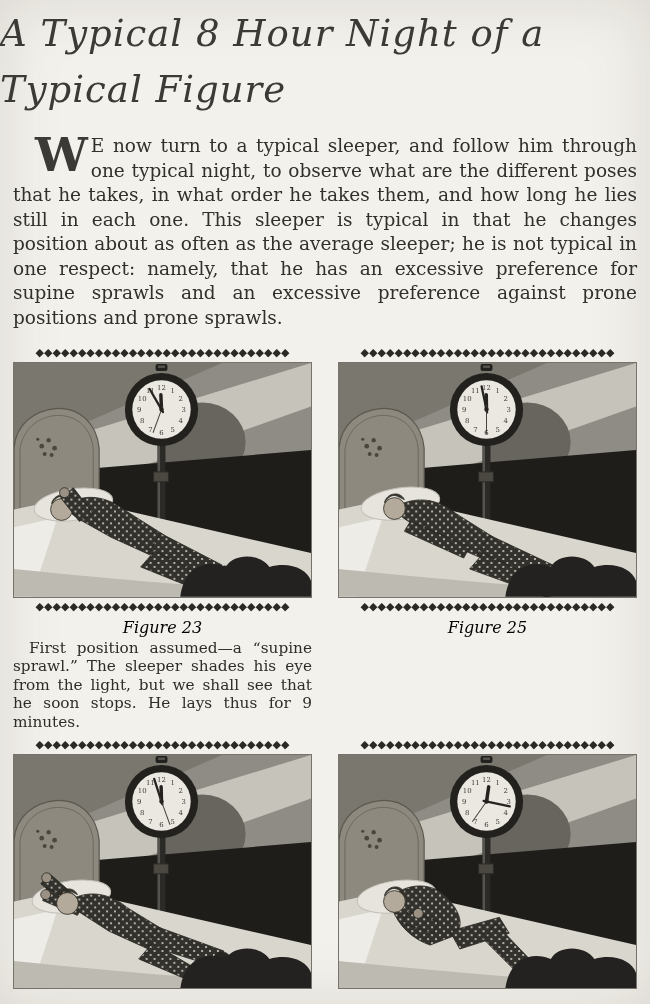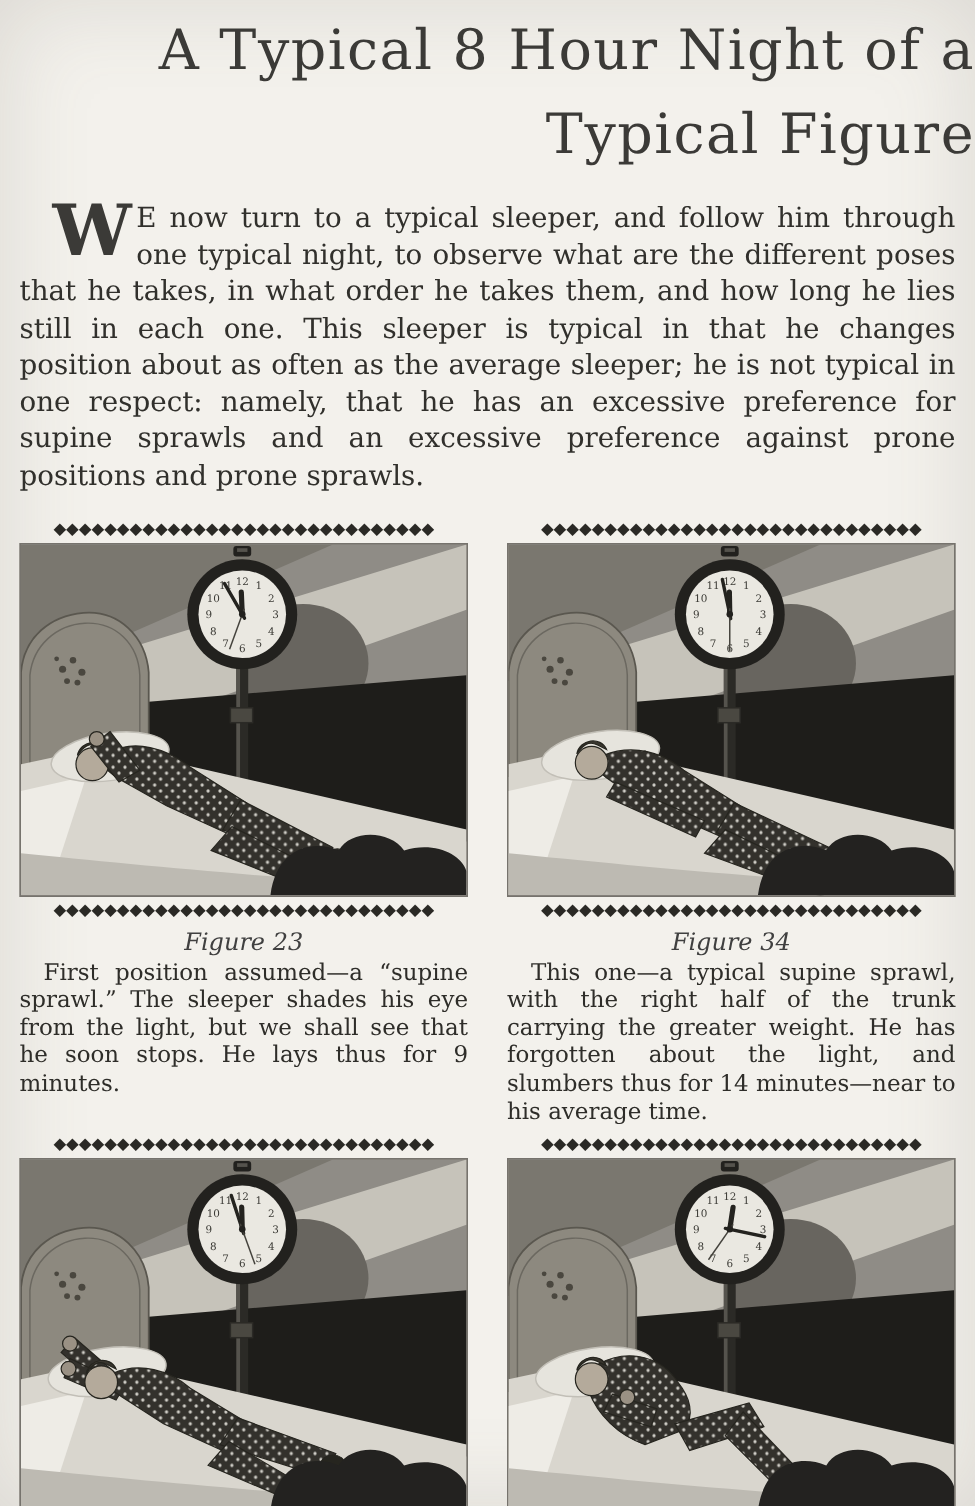--- a/index.html
+++ b/index.html
@@ -5,21 +5,22 @@
   html,body{margin:0;padding:0;}
   body{
     width:650px;height:1004px;overflow:hidden;
     background:#f3f1ec;
     box-shadow:inset 0 0 60px rgba(110,105,95,.18);
     font-family:"DejaVu Serif", serif;
     color:#2f2e2a;
     position:relative;
   }
   .page-title{
-    text-align:right;
+    text-align:left;
+    font-style:italic;
     font-size:37px;
     line-height:56px;
     color:#3b3a37;
     letter-spacing:1px;
   }
   .page-title.first{margin-top:6px;}
   .intro{
     margin:16px 13px 0 13px;
     font-size:18.5px;
     line-height:24.5px;
@@ -58,21 +59,21 @@
     box-sizing:border-box;
     background:#8f8c86;
     margin-bottom:2px;
   }
   .figlabel{
     text-align:center;
     font-style:italic;
     font-size:16px;
     line-height:19px;
     margin-top:5px;
-    color:#404040;
+    color:#000000;
   }
   .caption{
     font-size:15.3px;
     line-height:18.6px;
     text-align:justify;
     margin-top:2px;
     color:#2e2d29;
   }
   .caption .indent{display:inline-block;width:16px;}
   .cnum{font-family:"DejaVu Serif",serif;font-size:7px;fill:#3b3a35;text-anchor:middle;}
@@ -224,22 +225,21 @@
         <path d="M152,174 L216,204 L208,220 L140,194 Z" fill="url(#pj)"></path>
         <path d="M146,192 L220,228 L206,235 L132,208 Z" fill="url(#pj)"></path>
         <ellipse cx="218" cy="211" rx="8" ry="6" fill="#26251f"></ellipse>
         <ellipse cx="210" cy="230" rx="8" ry="6" fill="#26251f"></ellipse>
         <circle cx="56" cy="147" r="11" fill="#b4aa9b"></circle>
         <path d="M46,141 C48,131 62,129 66,138 L60,135 C54,132 50,135 46,141 Z" fill="#3a372f"></path>
       </g>
       <path d="M168,236 C172,206 194,198 214,206 C222,192 248,192 258,206 C278,200 296,208 300,220 L300,236 Z" fill="#232220"></path>
     </svg>
     <div class="diamonds">◆◆◆◆◆◆◆◆◆◆◆◆◆◆◆◆◆◆◆◆◆◆◆◆◆◆◆◆◆◆</div>
-    <div class="figlabel">Figure 34</div>
-    <div class="caption"><span class="indent"></span><span>This one—a typical supine sprawl, with the right half of the trunk carrying the greater weight.  He has forgotten about the light, and slumbers thus for 14 minutes—near to his average time.</span></div>
+    <div class="figlabel">Figure 25</div>
   </div>
 
   <div class="cell">
     <div class="diamonds">◆◆◆◆◆◆◆◆◆◆◆◆◆◆◆◆◆◆◆◆◆◆◆◆◆◆◆◆◆◆</div>
     <svg class="photo" viewBox="0 0 300 236">
       <rect width="300" height="236" fill="#8f8c86"></rect>
       <polygon points="0,0 210,0 0,92" fill="#7a776f"></polygon>
       <polygon points="0,92 300,0 300,44 0,150" fill="#c6c3ba"></polygon>
       <ellipse cx="190" cy="80" rx="44" ry="40" fill="#68655f"></ellipse>
       <polygon points="84,106 300,88 300,200 84,160" fill="#1e1d1a"></polygon>

